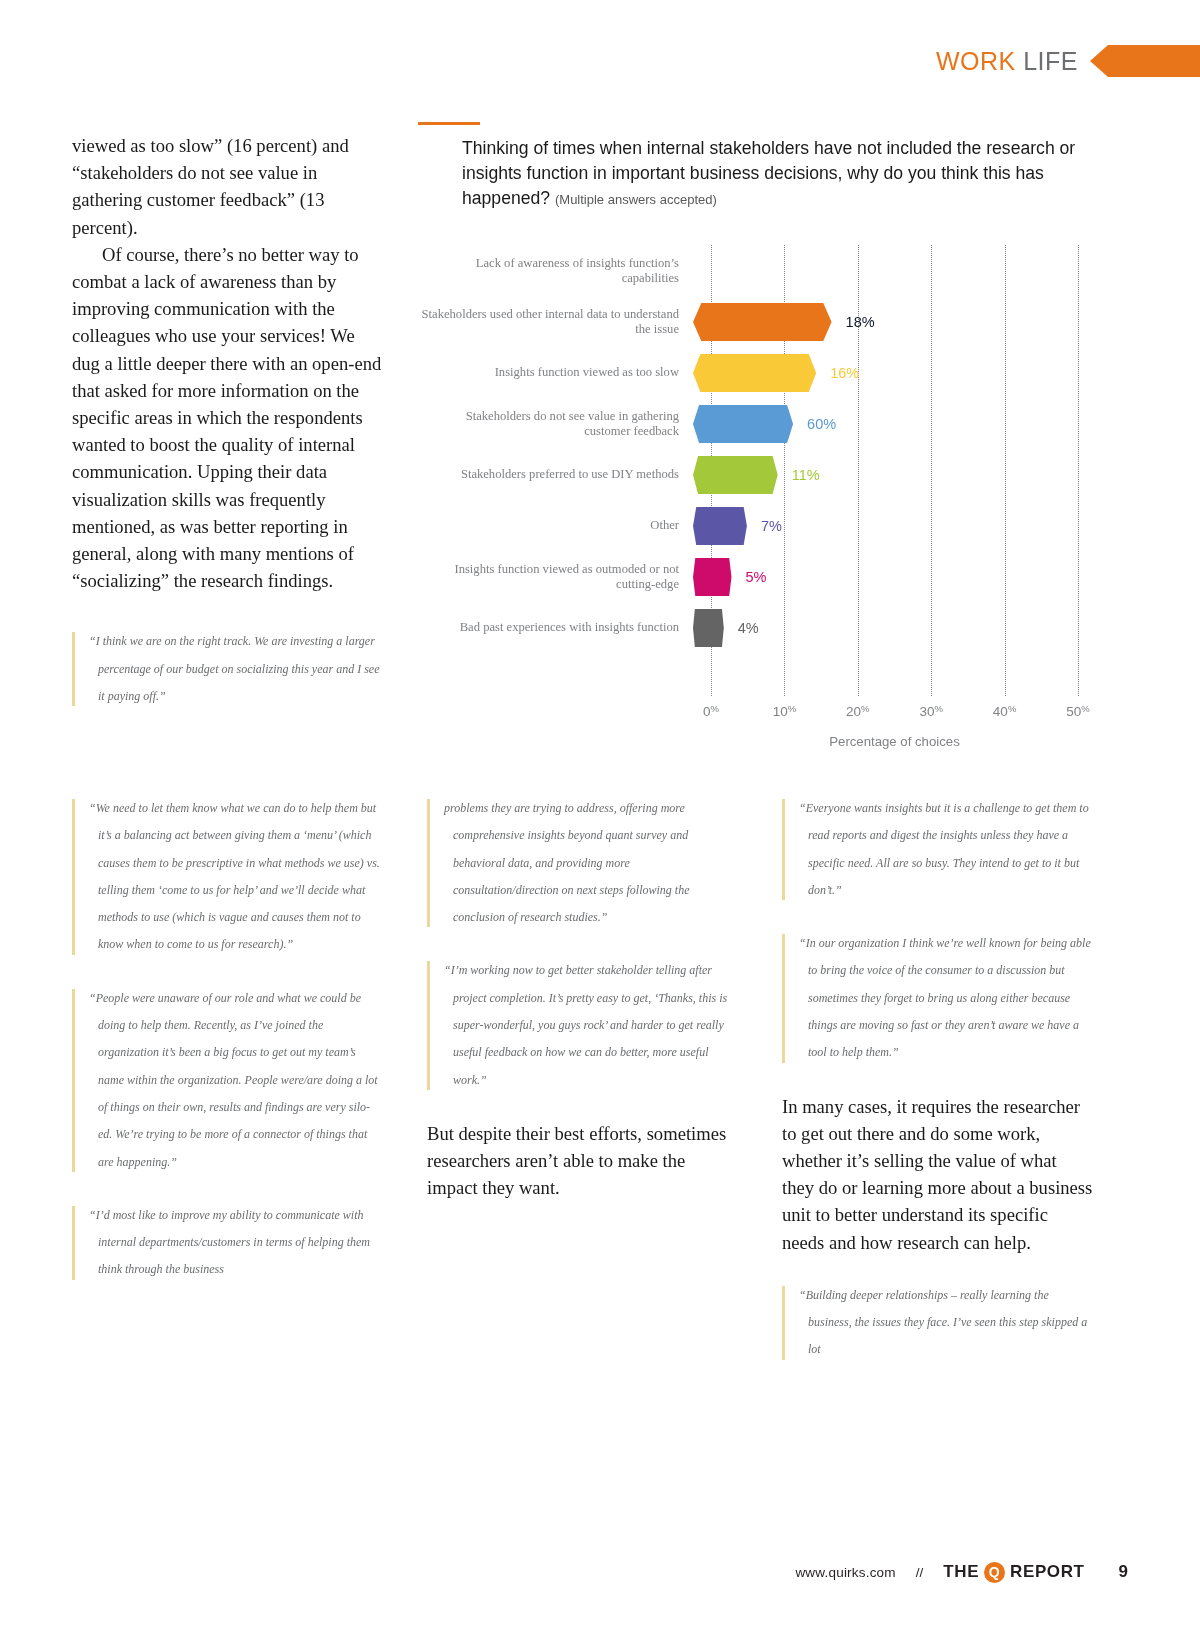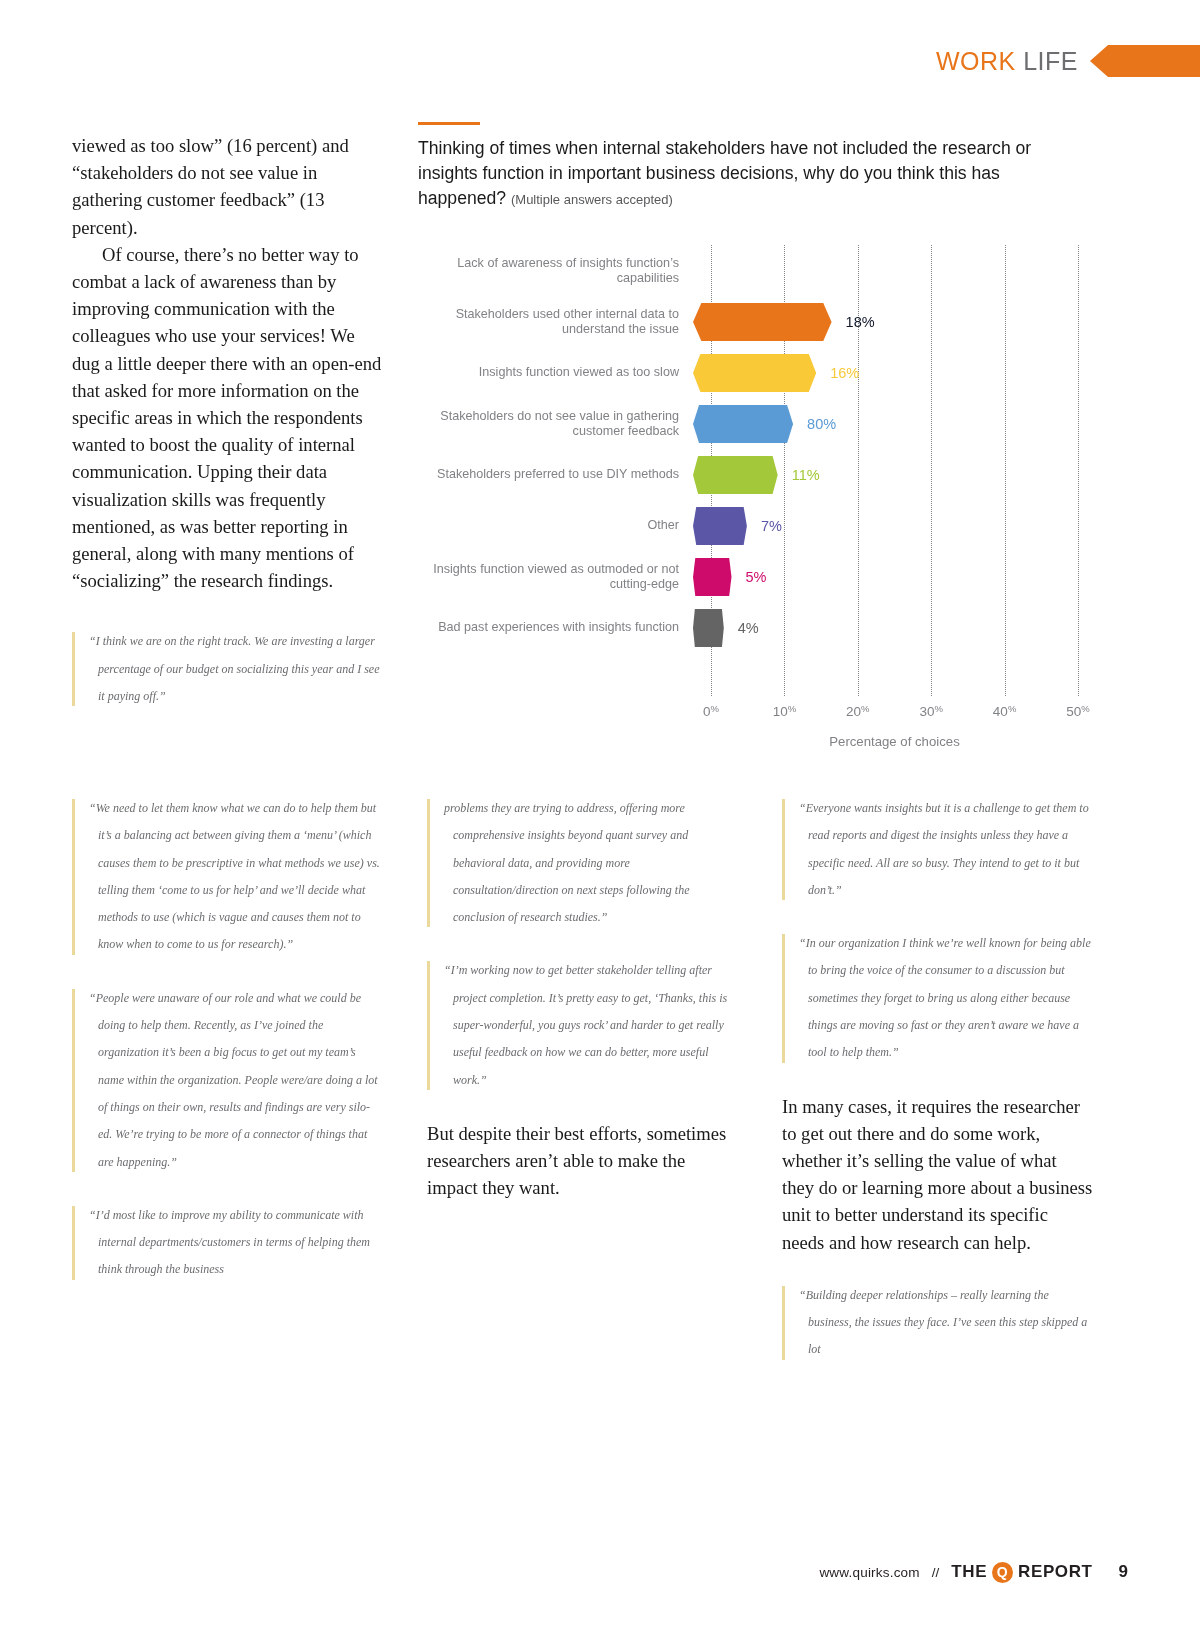--- a/index.html
+++ b/index.html
@@ -61,34 +61,34 @@
   .lower-cols { display: flex; gap: 44px; }
   .lcol { width: 311px; }
   .lcol .quote { margin-bottom: 26px; }
   .lcol .body-text { margin-bottom: 26px; }
 
   
   .chart-panel { position: absolute; left: 418px; top: 122px; width: 660px; }
   .chart-rule { width: 62px; height: 3px; background: #E8751A; margin-bottom: 11px; }
   .chart-question {
     font-family: "Liberation Sans", sans-serif;
-    font-size: 17.6px; line-height: 25px; color: #1a1a1a; font-weight: 400;
+    font-size: 17.6px; line-height: 25px; color: #1a1a1a; font-weight: 400; margin-left: 44px;
   }
   .chart-question .sub {
     font-size: 13px; color: #58595b;
   }
 
   .chart-area { position: relative; margin-top: 33px; height: 490px; }
   .plot-rows { position: relative; }
   .row {
     display: flex; align-items: center; height: 51px; position: relative;
   }
   .row-label {
     width: 275px; text-align: right; padding-right: 14px;
-    font-family: Liberation Sans, sans-serif;
+    font-family: Liberation Serif, serif;
     font-size: 12.6px; line-height: 15px; color: #808285;
   }
   .row-barwrap { position: relative; flex: 1; height: 51px; }
   .bar {
     position: absolute; left: 0; top: 50%; transform: translateY(-50%);
     height: 38px;
   }
   .bar-shape { width: 100%; height: 100%; }
   .bar-value {
     position: absolute; top: 50%; transform: translateY(-50%);
@@ -118,21 +118,21 @@
     position: absolute; left: 293px; right: 0; bottom: -14px;
     text-align: center;
     font-family: "Liberation Sans", sans-serif;
     font-size: 13.2px; color: #808285;
   }
 
   
   .footer {
     position: absolute; left: 0; right: 0; bottom: 44px; height: 30px;
     display: flex; align-items: center; justify-content: flex-end;
-    padding-right: 72px; gap: 4px;
+    padding-right: 72px; gap: 12px;
   }
   .footer-url {
     font-family: "Liberation Sans", sans-serif;
     font-size: 13.5px; color: #231f20; letter-spacing: 0.2px;
   }
   .footer-slash {
     font-family: "Liberation Sans", sans-serif;
     font-size: 13.5px; color: #231f20; margin: 0 8px;
   }
   .footer-brand {
@@ -211,21 +211,21 @@
                 </svg></div>
               <span class="bar-value" style="left: calc(32% + 14px); color: rgb(249, 201, 56);">16%</span>
             </div>
           </div>
           <div class="row">
             <div class="row-label">Stakeholders do not see value in gathering customer feedback</div>
             <div class="row-barwrap">
               <div class="bar" style="width: 26%;"><svg class="bar-shape" preserveAspectRatio="none" viewBox="0 0 100 38">
                   <polygon points="6,0 94,0 100,19 94,38 6,38 0,19" fill="#5B9BD5"></polygon>
                 </svg></div>
-              <span class="bar-value" style="left: calc(26% + 14px); color: rgb(91, 155, 213);">80%</span>
+              <span class="bar-value" style="left: calc(26% + 14px); color: rgb(91, 155, 213);">60%</span>
             </div>
           </div>
           <div class="row">
             <div class="row-label">Stakeholders preferred to use DIY methods</div>
             <div class="row-barwrap">
               <div class="bar" style="width: 22%;"><svg class="bar-shape" preserveAspectRatio="none" viewBox="0 0 100 38">
                   <polygon points="6,0 94,0 100,19 94,38 6,38 0,19" fill="#A3C93A"></polygon>
                 </svg></div>
               <span class="bar-value" style="left: calc(22% + 14px); color: rgb(163, 201, 58);">11%</span>
             </div>

